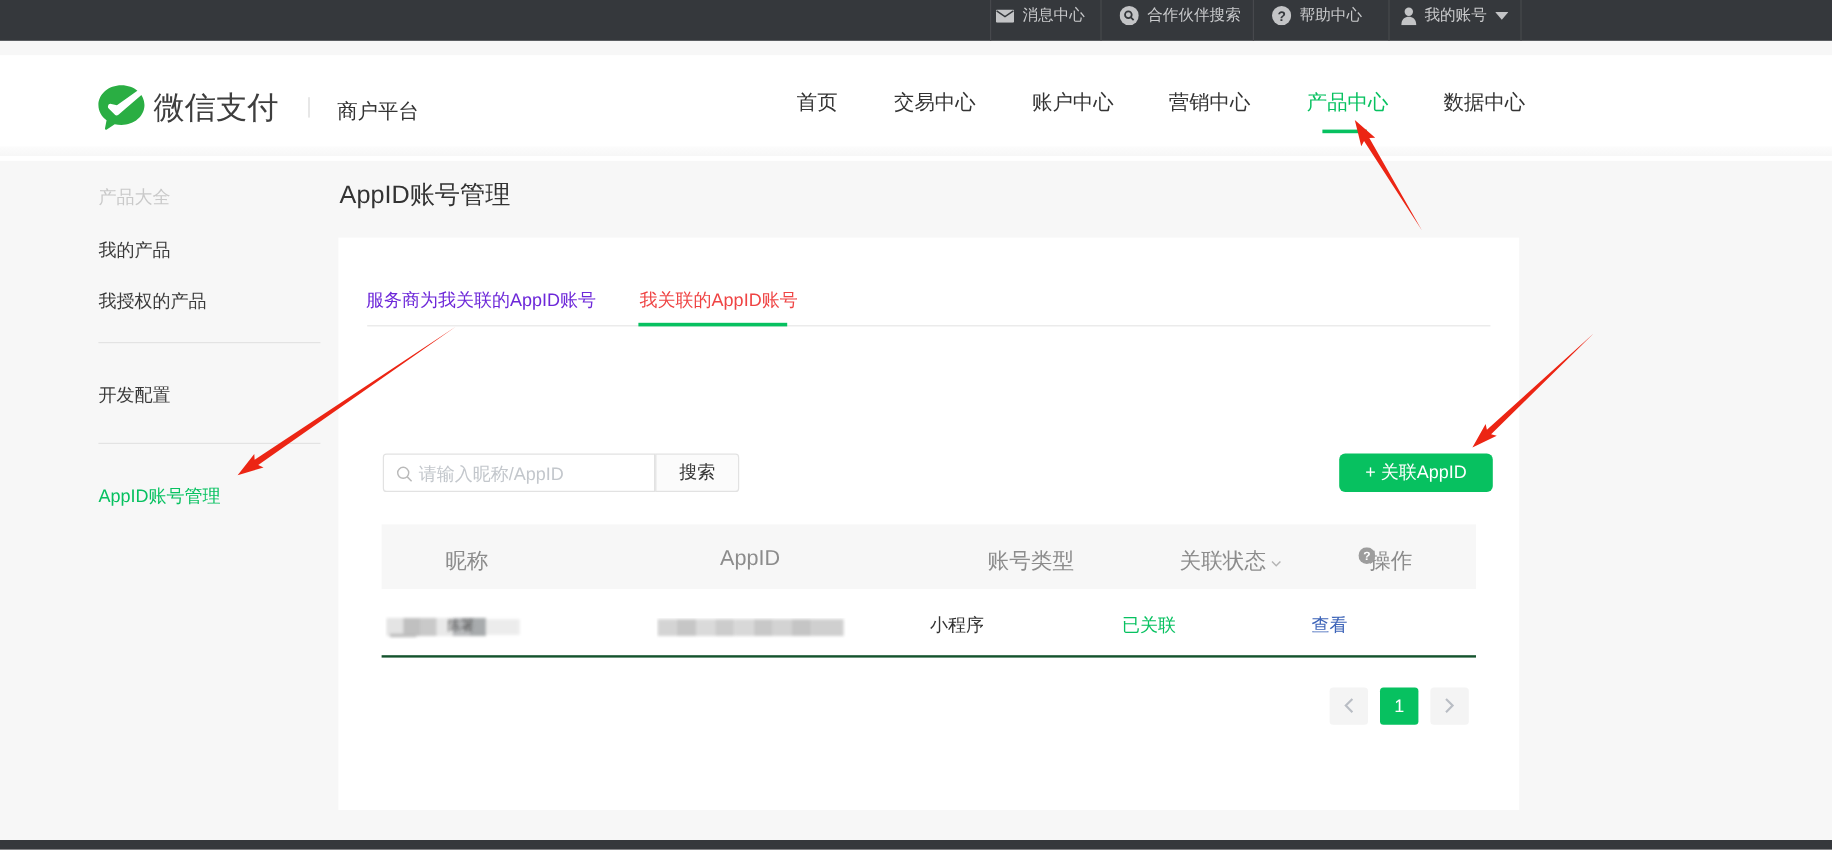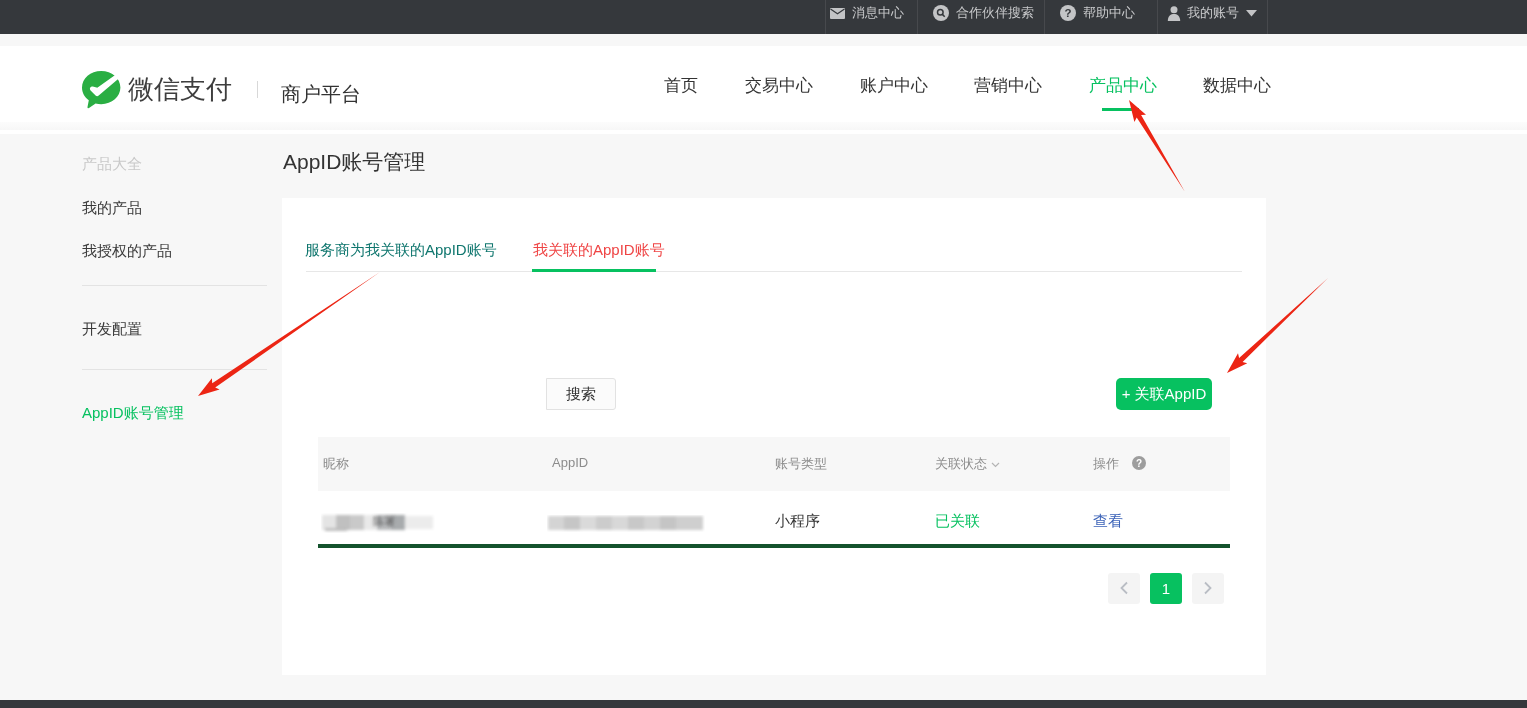--- a/index.html
+++ b/index.html
@@ -7,51 +7,51 @@
   font-family:"Liberation Sans", sans-serif; }
 .abs { position:absolute; }
 
 #topbar { position:absolute; left:0; top:0; width:1527px; height:34px; background:#35383c;padding-left:40px; }
 #topbar .sep { position:absolute; top:0; width:1px; height:34px; background:#47494d; }
 #topbar .it { position:absolute; top:0; height:25px; line-height:25px; color:#c9cacc; font-size:13px; }
 
 #header { position:absolute; left:0; top:46px; width:1527px; height:88px; background:#fff; }
 #logotext { position:absolute; left:128px; top:26px; font-size:26px; color:#3e3e3e; letter-spacing:0px; }
 #hdivider { position:absolute; left:257px; top:35px; width:1px; height:17px; background:#d8d8d8; }
-#mp { position:absolute; left:281px; top:35px; font-size:20px; color:#333; }
+#mp { position:absolute; left:281px; top:35px; font-size:17px; color:#333; }
 .nav { position:absolute; top:28px; font-size:17px; color:#333; }
 .nav.active { color:#07c160; }
 #navline { position:absolute; left:1102px; top:62px; width:37px; height:3px; background:#07c160; }
 
 #title { position:absolute; left:283px; top:148px; font-size:21px; color:#333; }
 #card { position:absolute; left:282px; top:198px; width:984px; height:477px; background:#fff; }
 
-.tab { position:absolute; top:43px; font-size:15px; color:#0f766e; }
+.tab { position:absolute; top:43px; font-size:15px; color:#6d28d9; }
 #tab2 { color:#ef4444; }
 #tabline { position:absolute; left:24px; top:73px; width:936px; height:1px; background:#e7e7e7; }
 #tabgreen { position:absolute; left:250px; top:71px; width:124px; height:3px; background:#07c160; }
 
 #alert { position:absolute; left:36px; top:98px; width:912px; height:48px; background:#f4f8fe;
   border:1px solid #dbe7fa; border-radius:4px; }
 #alert .txt { position:absolute; left:49px; top:15px; font-size:15px; color:#454545; }
 #alert .lnk { color:#3d64b8; }
 
 #sinput { position:absolute; left:37px; top:180px; width:227px; height:32px; background:#fff;
   border:1px solid #e2e2e2; border-radius:3px 0 0 3px; }
 #sinput .ph { position:absolute; left:29px; top:7px; font-size:15px; color:#c3c7cc; }
 #sbtn { position:absolute; left:264px; top:180px; width:70px; height:32px; background:#fbfbfb;
   border:1px solid #e2e2e2; border-radius:0 3px 3px 0; font-size:15px; color:#333;
   text-align:center; line-height:30px; }
-#gbtn { position:absolute; left:834px; top:180px; width:96px; height:32px; background:#07c160;
+#gbtn { position:absolute; left:834px; top:180px; width:128px; height:32px; background:#07c160;
   border-radius:5px; color:#fff; font-size:15px; text-align:center; line-height:32px; }
 
 #thead { position:absolute; left:36px; top:239px; width:912px; height:54px; background:#f7f7f7; }
-.th { position:absolute; top:18px; font-size:13px; color:#8c8c8c; }
+.th { position:absolute; top:18px; font-size:18px; color:#8c8c8c;margin-left:48px; }
 #trow { position:absolute; left:36px; top:293px; width:912px; height:57px; background:#fff;
-  border-bottom:4px solid #14532d; }
+  border-bottom:2px solid #14532d; }
 .td { position:absolute; top:21px; font-size:15px; color:#333; }
 
 .pg { position:absolute; top:375px; width:32px; height:31px; border-radius:3px; background:#f4f4f4;
   text-align:center; line-height:31px; font-size:15px; color:#b9bdc4; }
 #pg1 { background:#07c160; color:#fff; }
 
 #botbar { position:absolute; left:0; top:700px; width:1527px; height:8px; background:#35383c; }
 
 .side { position:absolute; font-size:15px; color:#3a3a3a; }
 .sdiv { position:absolute; left:82px; width:185px; height:1px; background:#e3e3e3; }
@@ -120,20 +120,27 @@
 <div class="side" style="left:82px;top:404px;color:#07c160">AppID账号管理</div>
 
 <div id="title">AppID账号管理</div>
 <div id="card">
   <div class="tab" style="left:23px">服务商为我关联的AppID账号</div>
   <div class="tab" id="tab2" style="left:251px">我关联的AppID账号</div>
   <div id="tabline"></div>
   <div id="tabgreen"></div>
 
 
+  <div id="sinput">
+    <svg class="abs" style="left:10px;top:9px" width="14" height="14" viewBox="0 0 14 14">
+        <circle cx="6" cy="6" r="4.6" fill="none" stroke="#b9b9b9" stroke-width="1.2"></circle>
+        <line x1="9.4" y1="9.4" x2="13" y2="13" stroke="#b9b9b9" stroke-width="1.2"></line>
+      </svg>
+    <div class="ph">请输入昵称/AppID</div>
+  </div>
   <div id="sbtn">搜索</div>
   <div id="gbtn">+ 关联AppID</div>
 
   <div id="thead">
     <div class="th" style="left:5px">昵称</div>
     <div class="th" style="left:234px">AppID</div>
     <div class="th" style="left:457px">账号类型</div>
     <div class="th" style="left:617px">关联状态<svg width="9" height="6" viewBox="0 0 9 6" style="margin-left:4px">
           <path d="M1 1 L4.5 4.5 L8 1" fill="none" stroke="#b4b4b4" stroke-width="1.2"></path>
         </svg></div>

